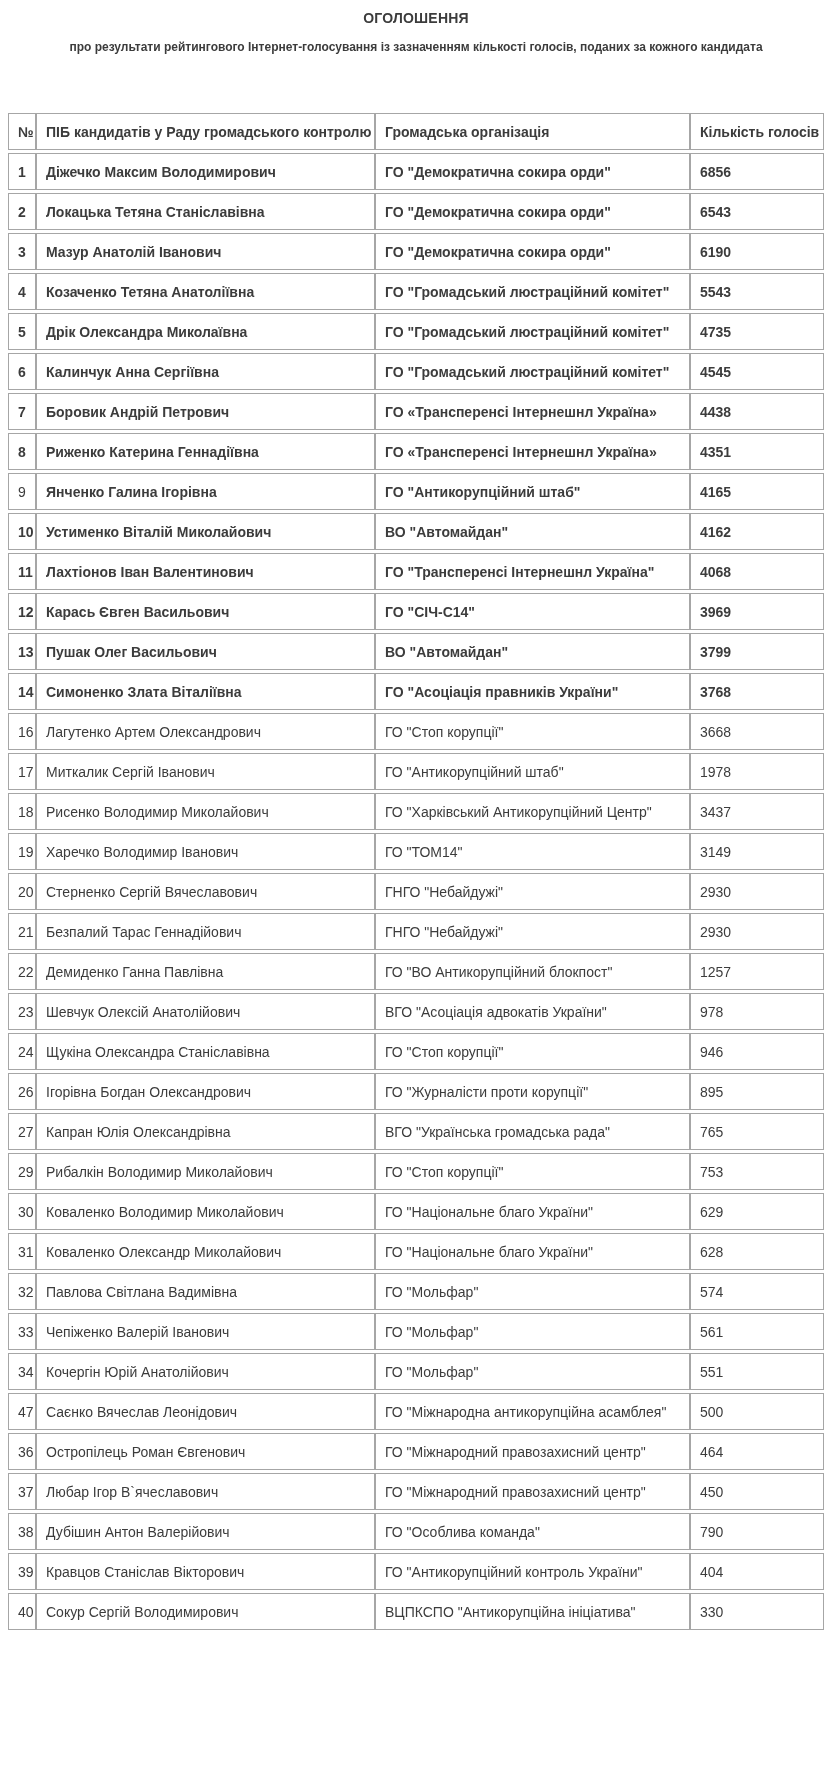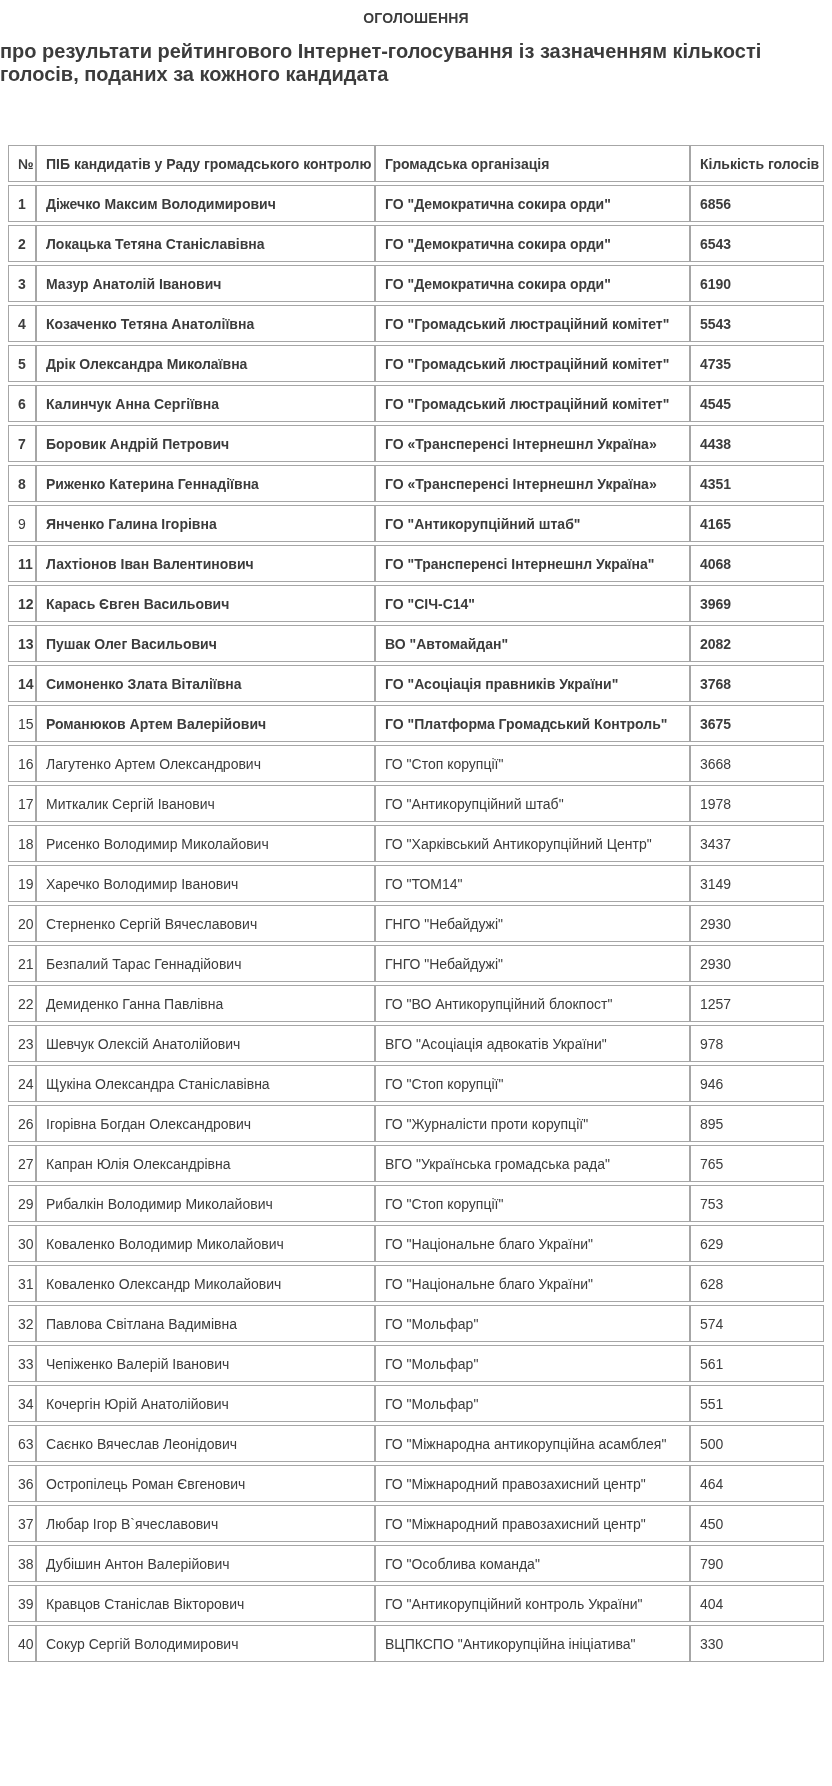--- a/index.html
+++ b/index.html
@@ -15,23 +15,23 @@
     overflow: hidden;
   }
   .page-title {
     text-align: center;
     font-weight: bold;
     font-size: 14px;
     padding-top: 10px;
     letter-spacing: 0.2px;
   }
   .page-subtitle {
-    text-align: left;
+    text-align: center;
     font-weight: bold;
-    font-size: 20px;
+    font-size: 12px;
     margin-top: 14px;
   }
   table.results {
     border-collapse: separate;
     border-spacing: 0 3px;
     table-layout: fixed;
     width: 816px;
     margin: 56px 0 0 8px;
     font-size: 14px;
   }
@@ -124,50 +124,50 @@
         <td class="emph">ГО «Трансперенсі Інтернешнл Україна»</td>
         <td class="emph">4351</td>
       </tr>
       <tr>
         <td>9</td>
         <td class="emph">Янченко Галина Ігорівна</td>
         <td class="emph">ГО "Антикорупційний штаб"</td>
         <td class="emph">4165</td>
       </tr>
       <tr>
+        <td class="emph">10</td>
+        <td class="emph">Устименко Віталій Миколайович</td>
+        <td class="emph">ВО "Автомайдан"</td>
+        <td class="emph">4162</td>
+      </tr>
+      <tr>
         <td class="emph">11</td>
         <td class="emph">Лахтіонов Іван Валентинович</td>
         <td class="emph">ГО "Трансперенсі Інтернешнл Україна"</td>
         <td class="emph">4068</td>
       </tr>
       <tr>
         <td class="emph">12</td>
         <td class="emph">Карась Євген Васильович</td>
         <td class="emph">ГО "СІЧ-С14"</td>
         <td class="emph">3969</td>
       </tr>
       <tr>
         <td class="emph">13</td>
         <td class="emph">Пушак Олег Васильович</td>
         <td class="emph">ВО "Автомайдан"</td>
-        <td class="emph">2082</td>
+        <td class="emph">3799</td>
       </tr>
       <tr>
         <td class="emph">14</td>
         <td class="emph">Симоненко Злата Віталіївна</td>
         <td class="emph">ГО "Асоціація правників України"</td>
         <td class="emph">3768</td>
       </tr>
       <tr>
-        <td>15</td>
-        <td class="emph">Романюков Артем Валерійович</td>
-        <td class="emph">ГО "Платформа Громадський Контроль"</td>
-        <td class="emph">3675</td>
-      </tr>
-      <tr>
         <td>16</td>
         <td>Лагутенко Артем Олександрович</td>
         <td>ГО "Стоп корупції"</td>
         <td>3668</td>
       </tr>
       <tr>
         <td>17</td>
         <td>Миткалик Сергій Іванович</td>
         <td>ГО "Антикорупційний штаб"</td>
         <td>1978</td>
@@ -256,21 +256,21 @@
         <td>ГО "Мольфар"</td>
         <td>561</td>
       </tr>
       <tr>
         <td>34</td>
         <td>Кочергін Юрій Анатолійович</td>
         <td>ГО "Мольфар"</td>
         <td>551</td>
       </tr>
       <tr>
-        <td>63</td>
+        <td>47</td>
         <td>Саєнко Вячеслав Леонідович</td>
         <td>ГО "Міжнародна антикорупційна асамблея"</td>
         <td>500</td>
       </tr>
       <tr>
         <td>36</td>
         <td>Остропілець Роман Євгенович</td>
         <td>ГО "Міжнародний правозахисний центр"</td>
         <td>464</td>
       </tr>

